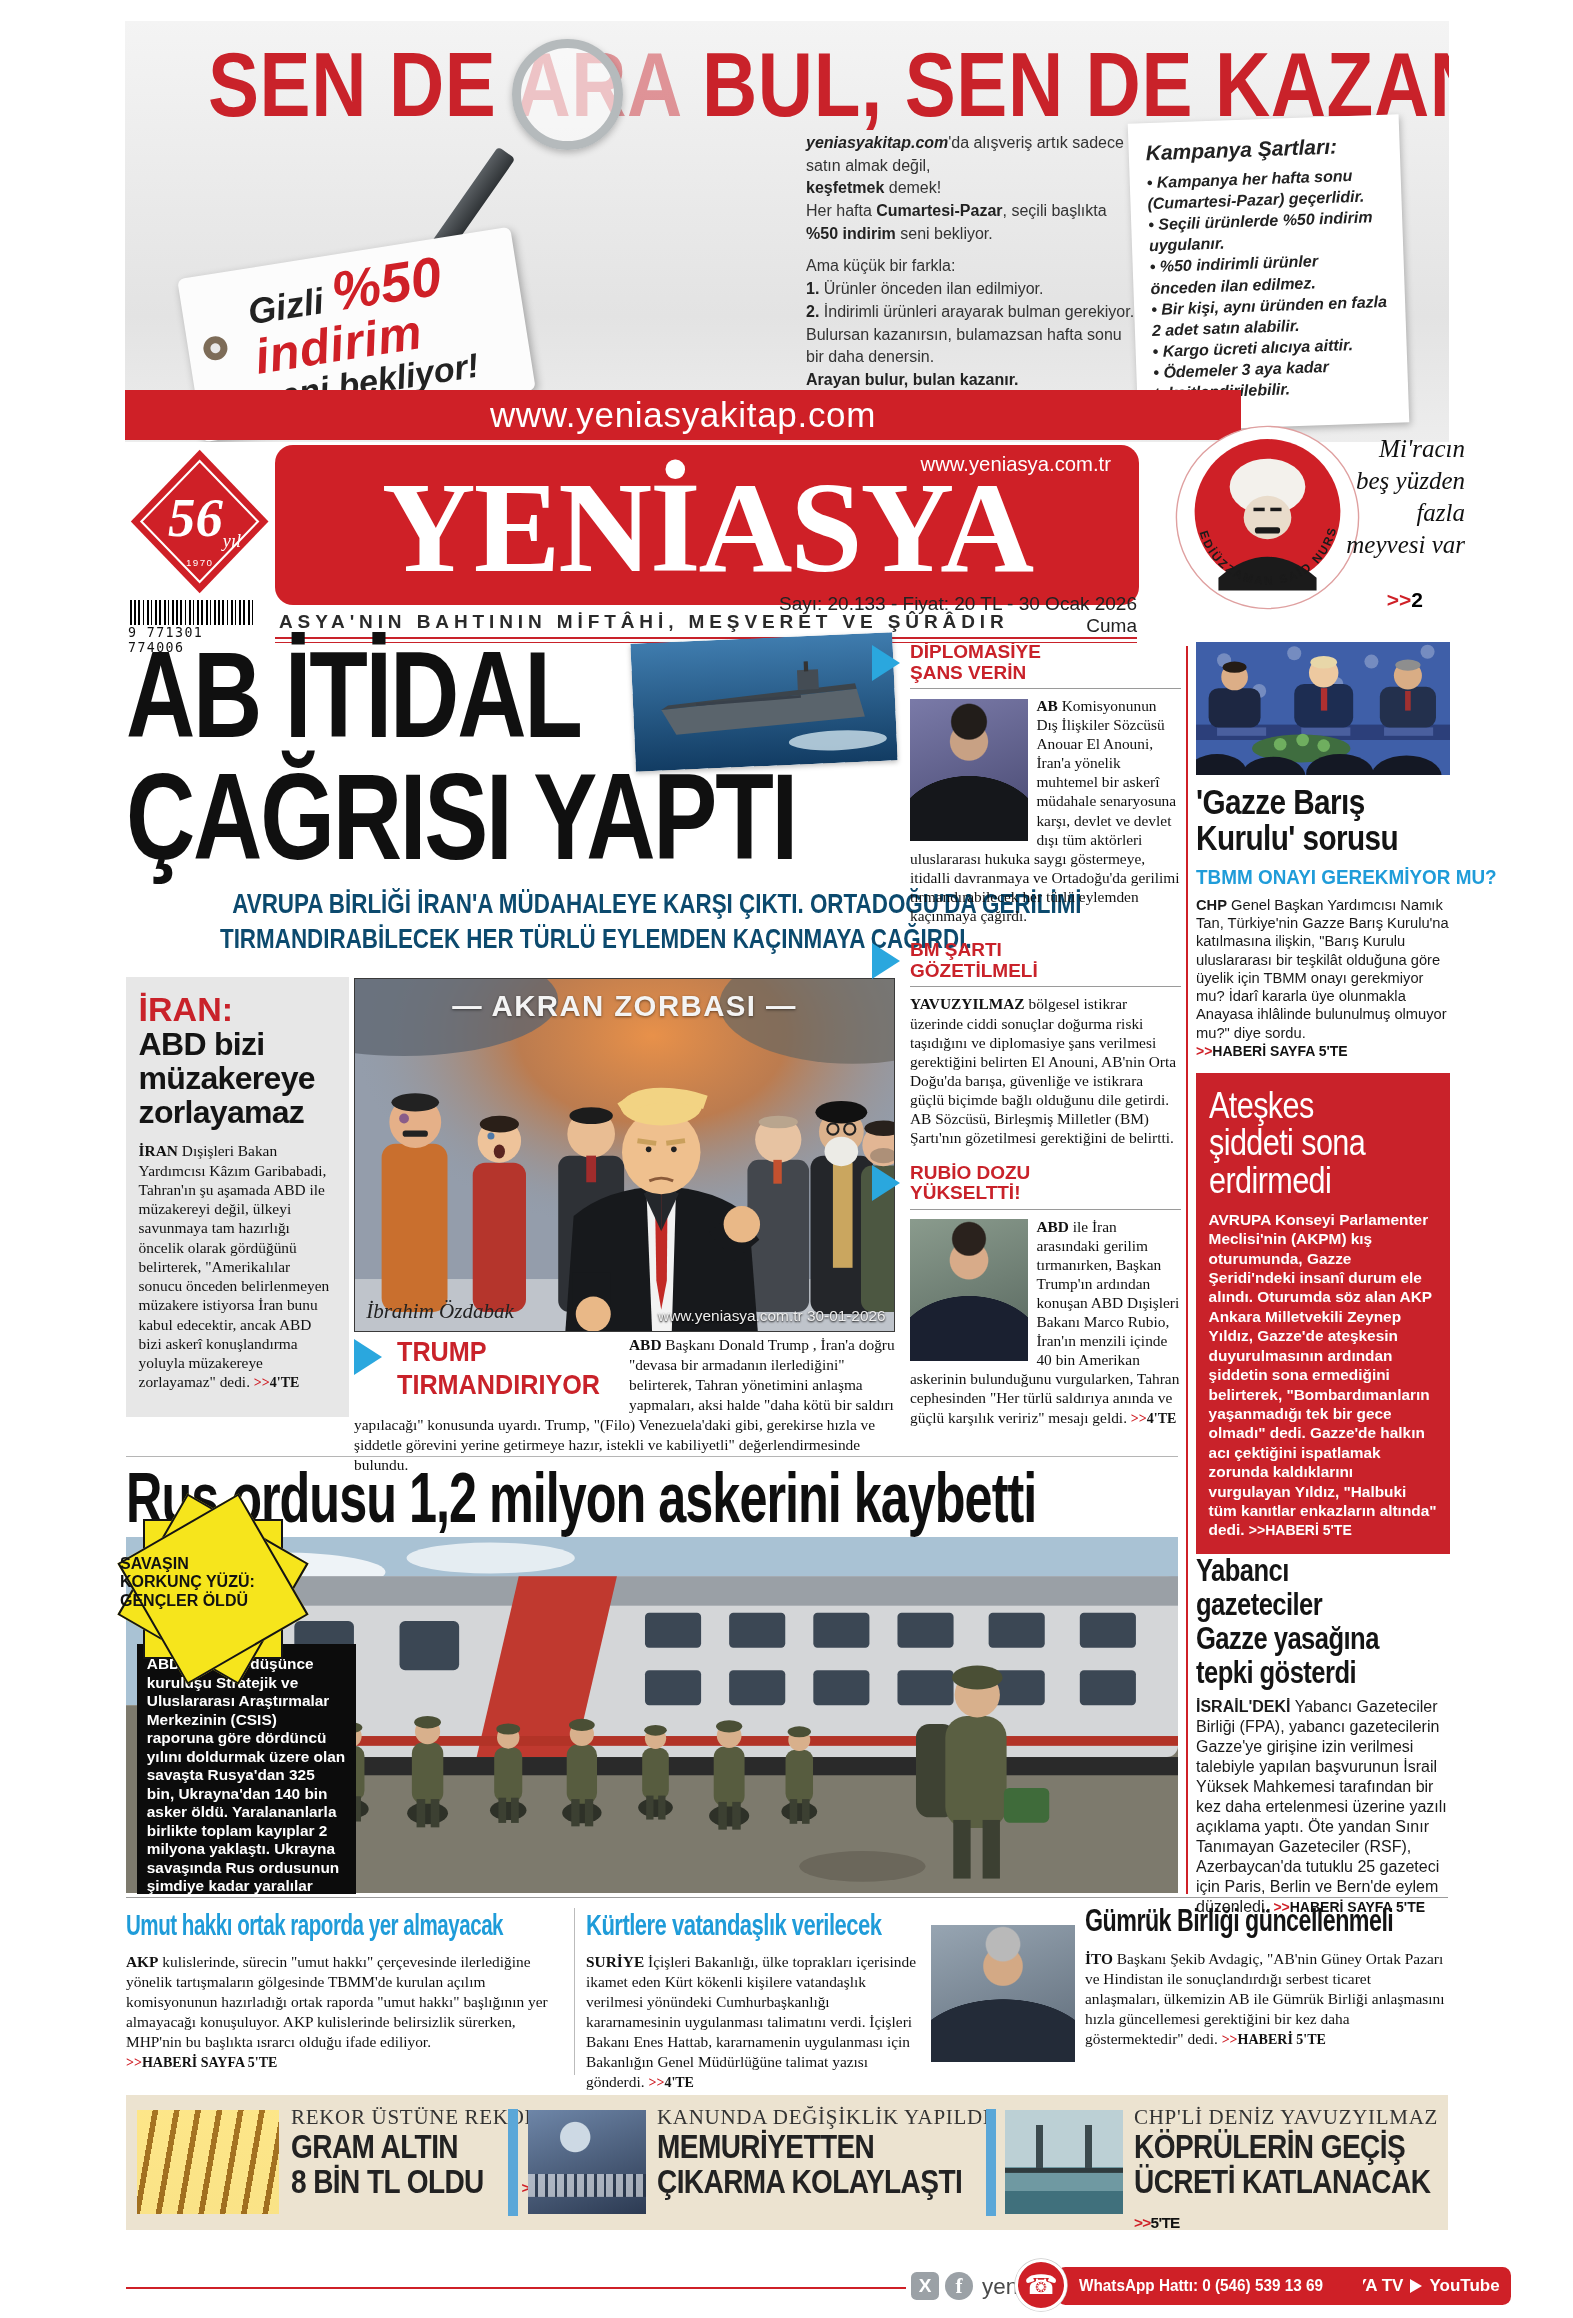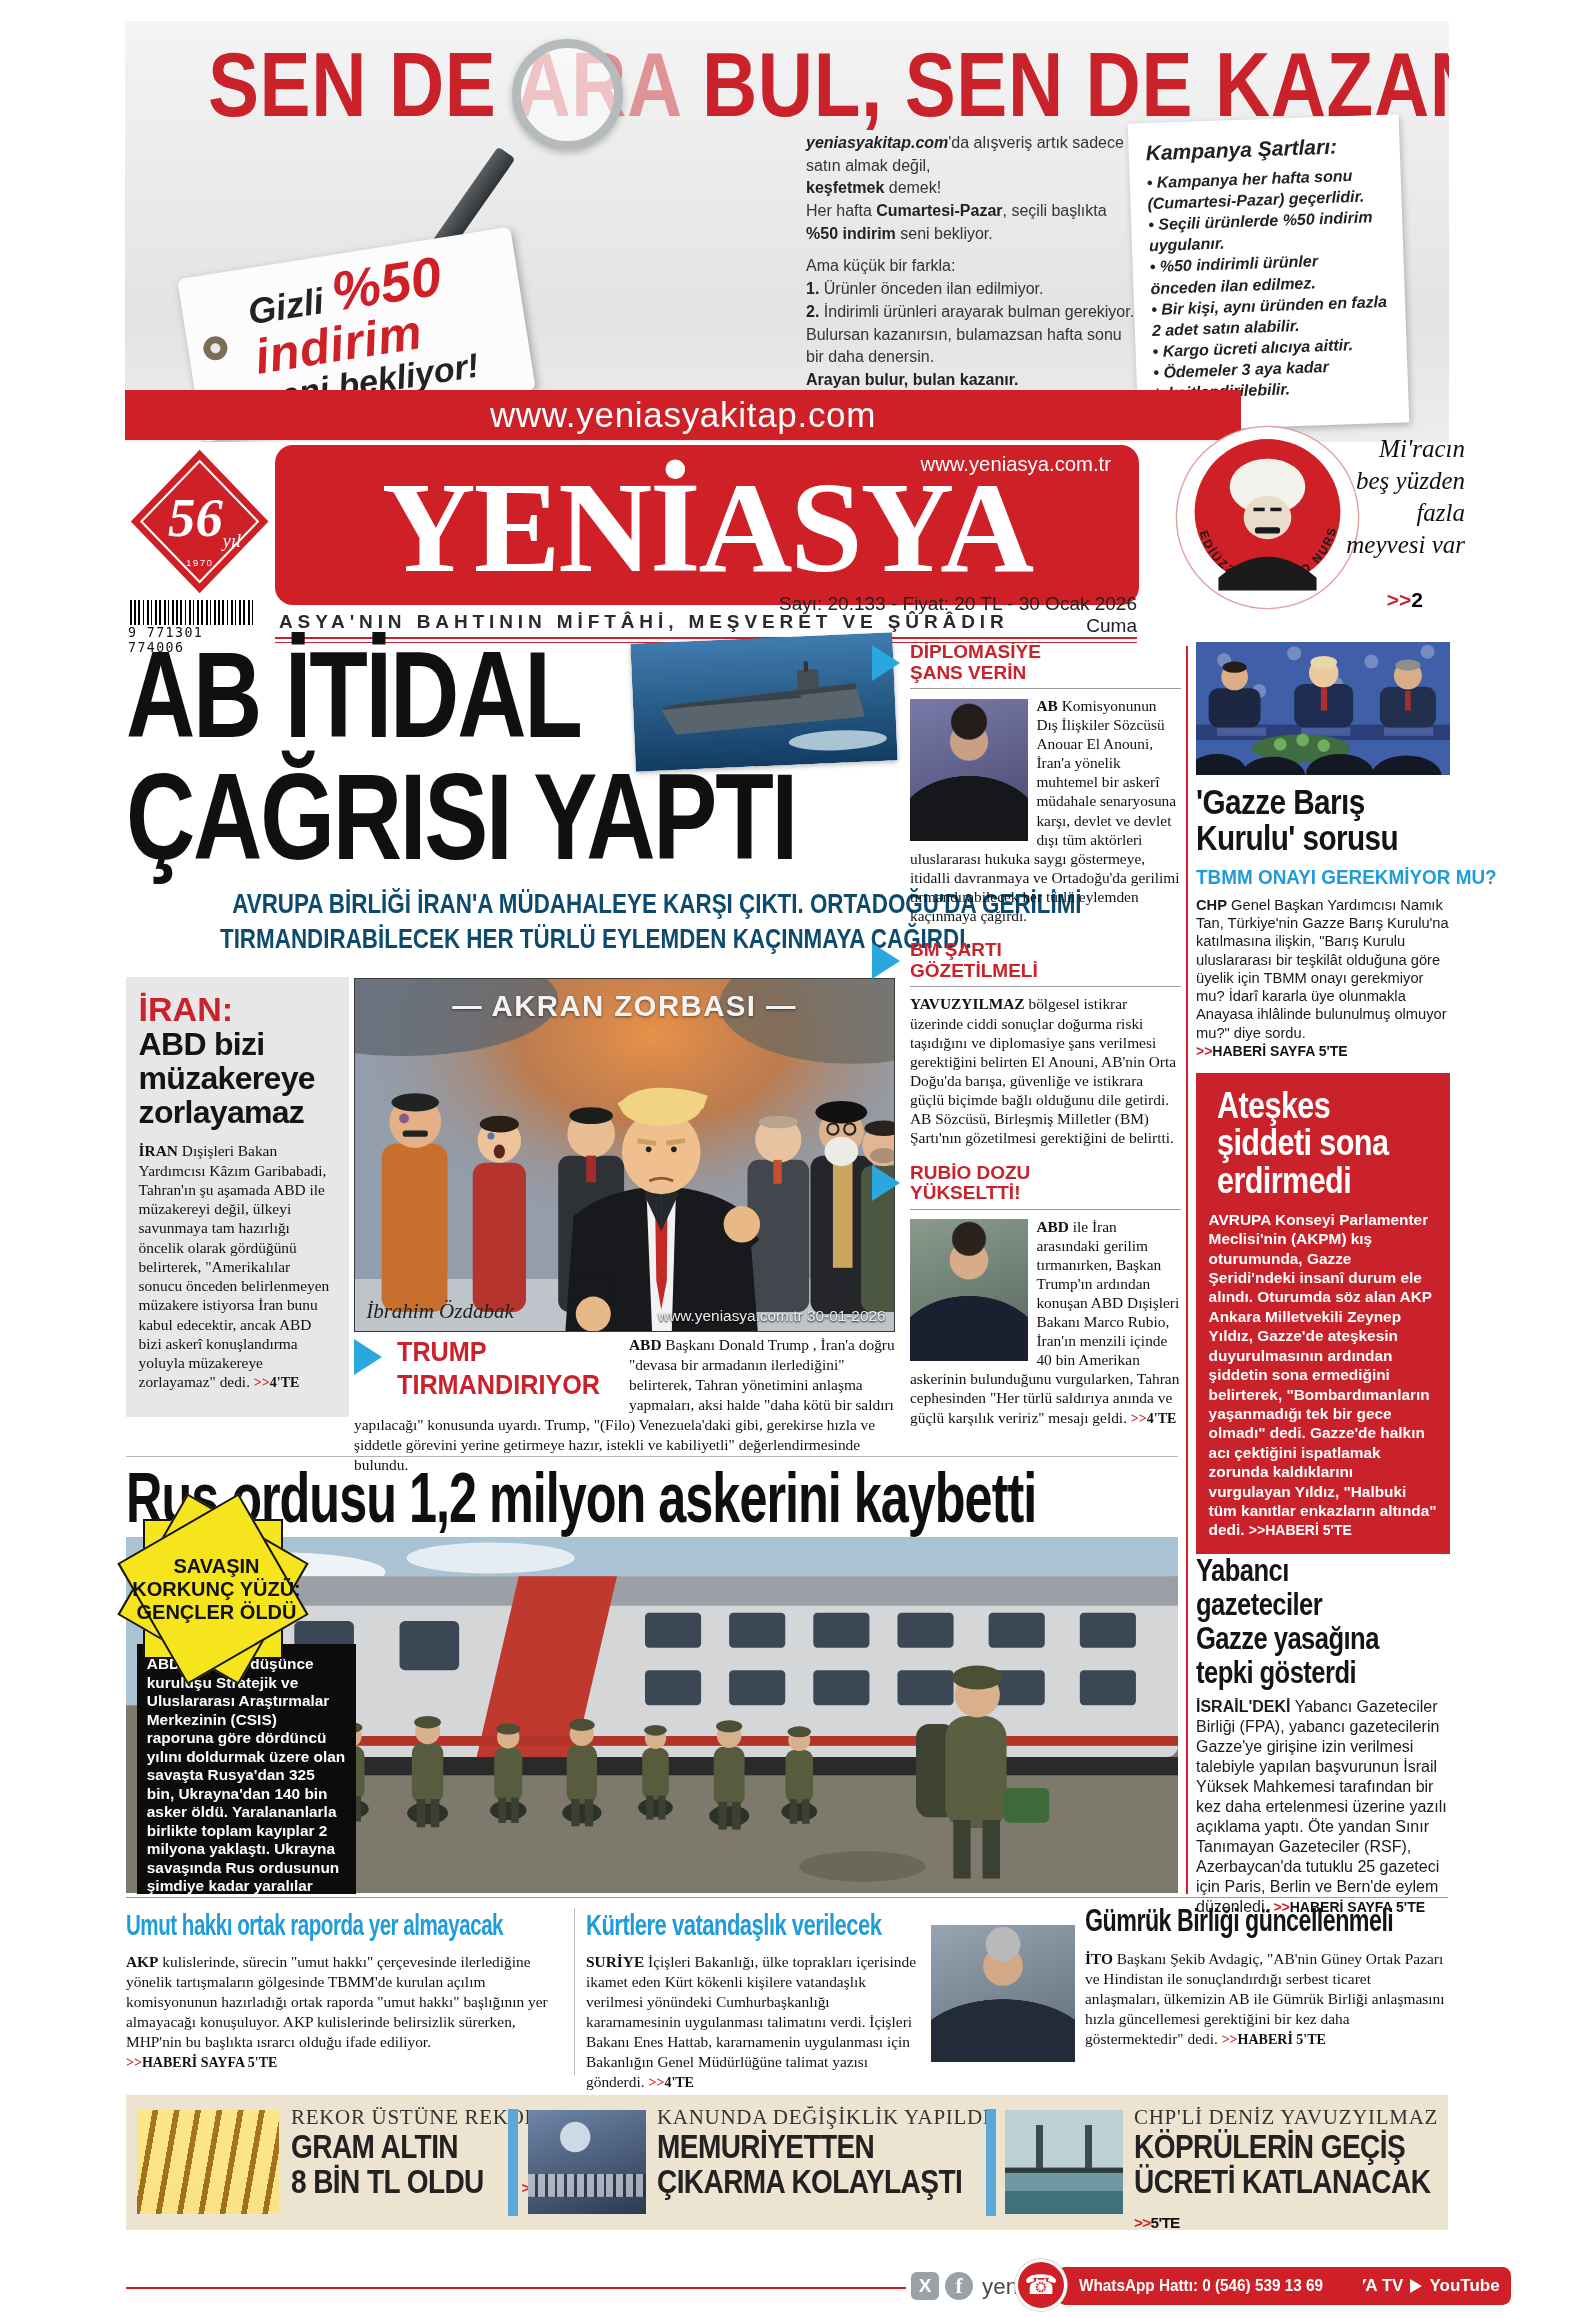--- a/index.html
+++ b/index.html
@@ -100,34 +100,34 @@
      linear-gradient(160deg,#97a5b2,#5d6a78); }
   
   #vline { left:1186px; top:646px; width:2.1px; height:1248px; background:#cf2027; }
   #rightcol { left:1196px; top:642px; width:254px; }
   .conf { width:254px; height:132px; }
   .gazze-title { margin-top:9.8px; font-size:35px; font-weight:900; color:#141414; line-height:1.04; letter-spacing:-0.7px; }
   .gazze-sub { margin-top:8.4px; font-size:21px; font-weight:900; color:#1f9cd9; }
   .gazze-body { margin-top:7px; font-size:14.7px; line-height:1.24; color:#1a1a1a; }
   .gazze-body .lead-b { font-weight:900; }
   #redbox { margin-top:12.6px; background:#c9222a; padding:14px 12.6px; color:#fff; }
-  #redbox .t { font-size:36px; font-weight:700; line-height:1.05; letter-spacing:-0.7px;margin-left:8px; }
+  #redbox .t { font-size:36px; font-weight:400; line-height:1.05; letter-spacing:-0.7px; }
   #redbox .body { margin-top:9.8px; font-size:15.4px; font-weight:700; line-height:1.26; }
   #redbox .ref, #redbox .ref .arr { color:#fff; }
   #yabanci { margin-top:0; }
   #yabanci .t { font-size:32px; font-weight:900; color:#141414; line-height:1.06; letter-spacing:-0.7px; }
   #yabanci .body { margin-top:7px; font-size:16px; line-height:1.25; color:#1a1a1a; }
   
   #rus-head { left:126px; top:1458px; font-size:70px; font-weight:900; color:#0f0f0f; letter-spacing:-1.4px; }
   #rusphoto { left:126px; top:1537px; width:1052px; height:356px; overflow:hidden; }
   #blackbox { left:137px; top:1644px; width:219px; height:250px; background:#0c0c0c; padding:11.2px 9.8px; overflow:hidden; }
   #blackbox .body { color:#fff; font-size:15.4px; font-weight:700; line-height:1.2; }
   #burst { left:104px; top:1505px; width:224px; height:168px; }
   #burst .sq { position:absolute; left:39px; top:14px; width:140px; height:140px; background:#f6e51c; border:2.1px solid #141414; }
-  #burst .txt { position:absolute; left:4px; top:50px; width:217px; text-align:center; font-weight:900; font-size:20px; line-height:1.15; color:#111; }
+  #burst .txt { position:absolute; left:16px; top:50px; width:217px; text-align:left; font-weight:900; font-size:16px; line-height:1.15; color:#111; }
   .rule1 { left:126px; top:1456px; width:1052px; height:1.4px; background:#b5b5b5; }
   .rule2 { left:126px; top:1897px; width:1322px; height:1.4px; background:#9a9a9a; }
   
   .brow-title-blue { font-size:29.4px; font-weight:900; color:#1f9cd9; letter-spacing:-0.7px; }
   .brow-title-dark { font-size:31px; font-weight:900; color:#141414; letter-spacing:-0.7px; }
   .brow-body { margin-top:9.8px; font-family:"Liberation Serif", serif; font-size:15.4px; line-height:1.3; color:#111; }
   #bc1 { left:126px; top:1908px; width:440px; }
   #bc2 { left:586px; top:1908px; width:335px; }
   #bc3photo { left:931px; top:1925px; width:144px; height:137px; }
   #bc3 { left:1085px; top:1903px; width:362px; }

